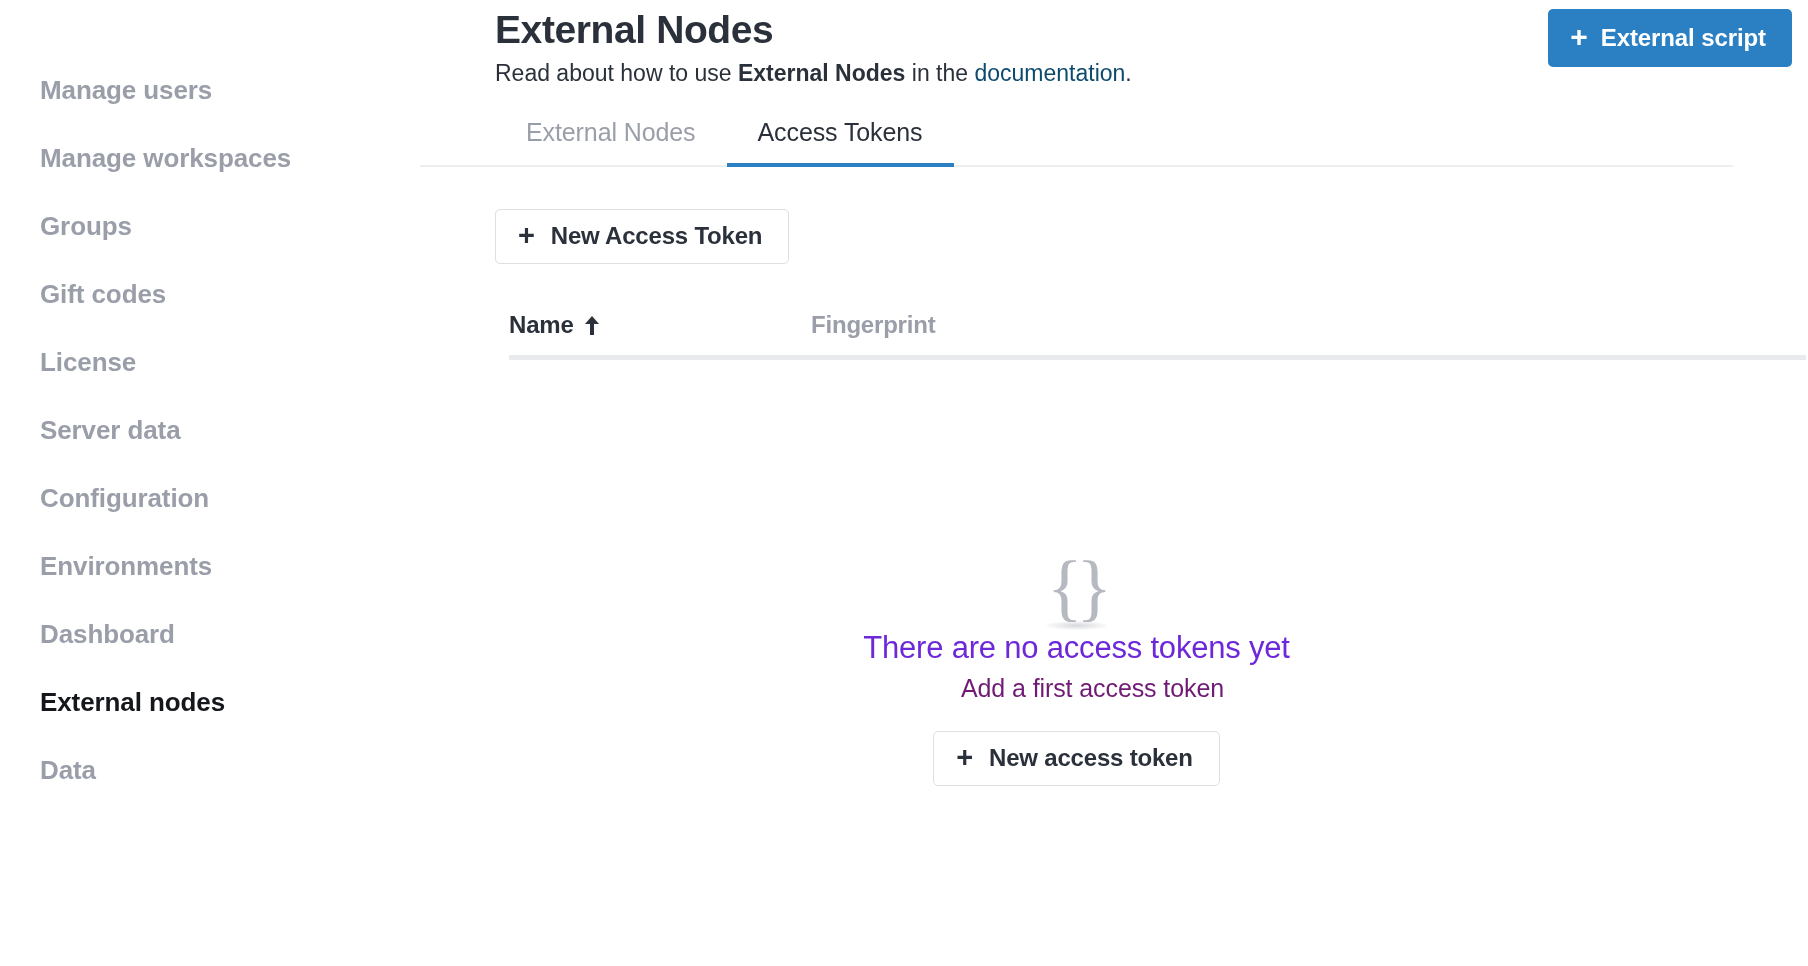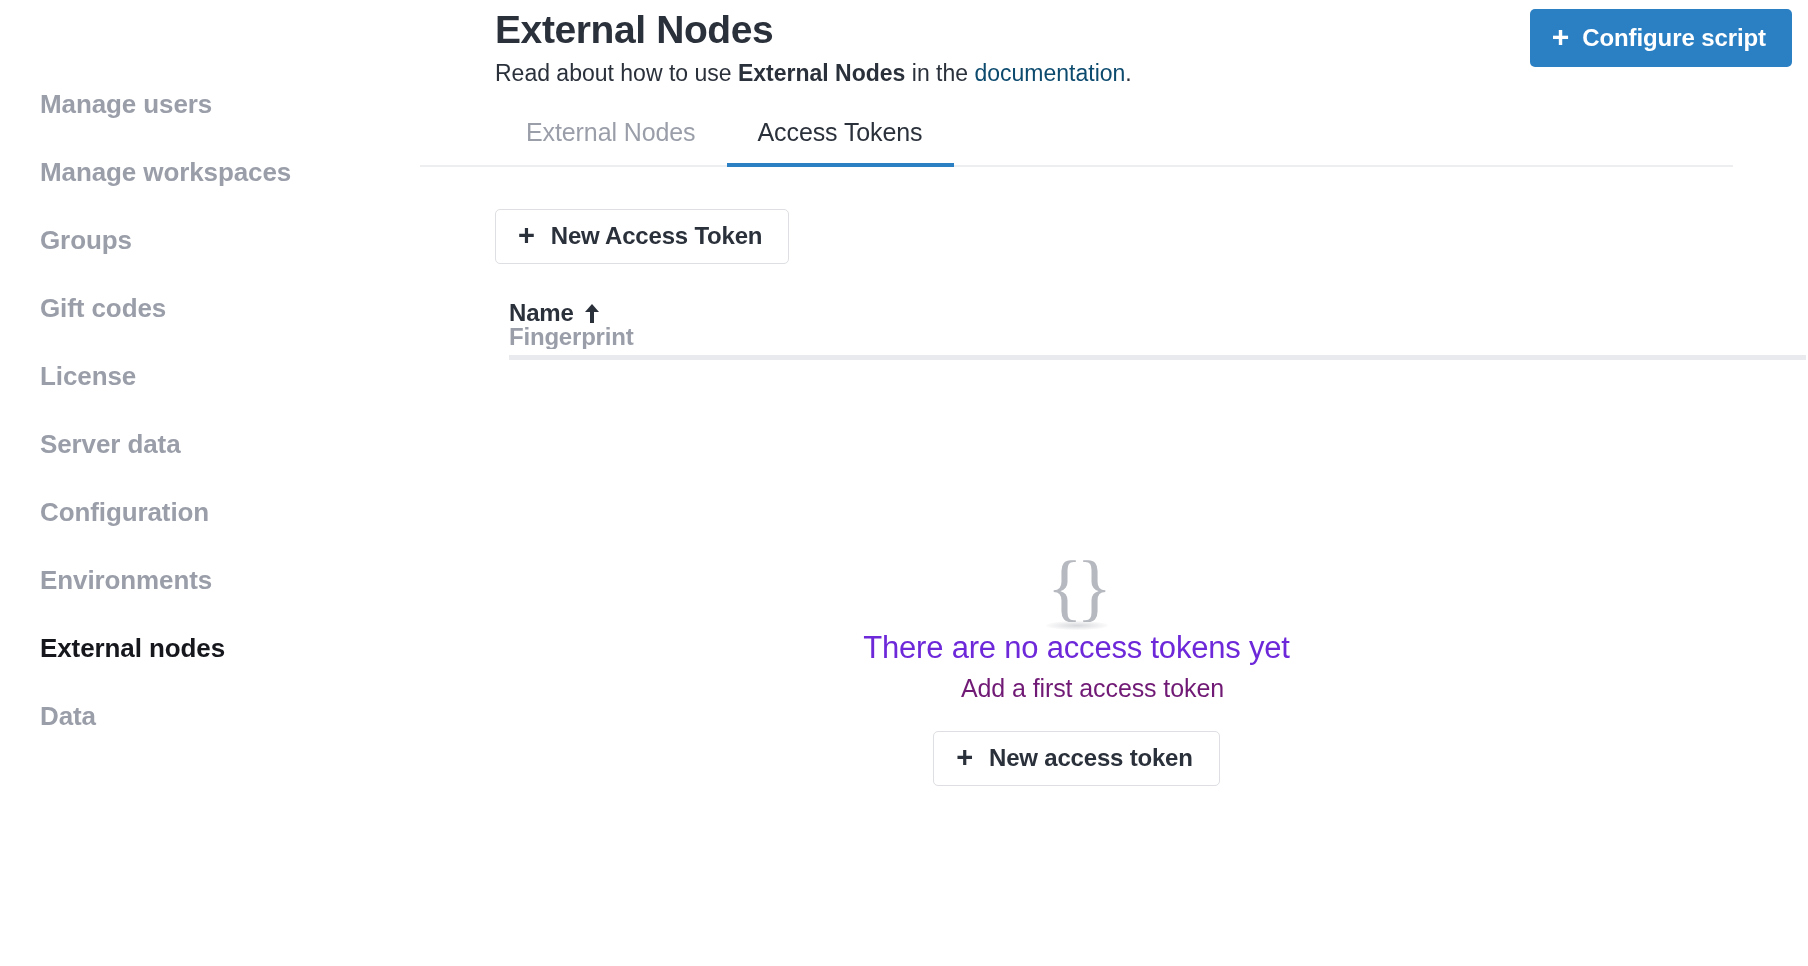--- a/index.html
+++ b/index.html
@@ -23,21 +23,21 @@
   }
 
   
   .sidebar {
     position: absolute;
     left: 0;
     top: 0;
     width: 420px;
     height: 966px;
     background: #ffffff;
-    padding-top: 70px;
+    padding-top: 56px;
   }
   .sidebar-item {
     height: 68px;
     display: flex;
     align-items: center;
     padding-left: 40px;
     font-size: 26px;
     font-weight: 700;
     color: #9a9ea9;
     letter-spacing: -0.1px;
@@ -181,24 +181,23 @@
   .new-token-btn .plus-glyph { font-size: 29px; color: #2b313b; }
 
   
   .table {
     margin-top: 37px;
     width: 1313px;
     margin-left: -2px;
   }
   .table-head {
     display: flex;
-    align-items: flex-start;
+    align-items: center;
     padding: 0 0 0 16px;
     height: 48px;
-    flex-direction: column;
   }
   .th {
     font-size: 24px;
     font-weight: 700;
     color: #9a9ea9;
     letter-spacing: -0.2px;
     display: flex;
     align-items: center;
     gap: 10px;
     cursor: pointer;
@@ -310,37 +309,40 @@
     </div>
     <div class="sidebar-item">
       <span>Server data</span>
     </div>
     <div class="sidebar-item">
       <span>Configuration</span>
     </div>
     <div class="sidebar-item">
       <span>Environments</span>
     </div>
+    <div class="sidebar-item">
+      <span>Dashboard</span>
+    </div>
     <div class="sidebar-item active">
       <span>External nodes</span>
     </div>
     <div class="sidebar-item">
       <span>Data</span>
     </div>
   </nav>
 
   <main class="main">
 
     <div class="page-header">
       <h1 class="page-title">External Nodes</h1>
       <p class="page-subtitle"><span>Read about how to use </span><span class="strong">External Nodes</span><span> in the </span><a class="doc-link" href="#">documentation</a><span>.</span></p>
 
       <button class="configure-btn">
         <span class="plus-glyph">+</span>
-        <span>Configure script</span>
+        <span>External script</span>
       </button>
     </div>
 
     <div class="tabs-wrap">
       <div class="tabs">
         <button class="tab">
           <span>External Nodes</span>
         </button>
         <button class="tab active">
           <span>Access Tokens</span>

